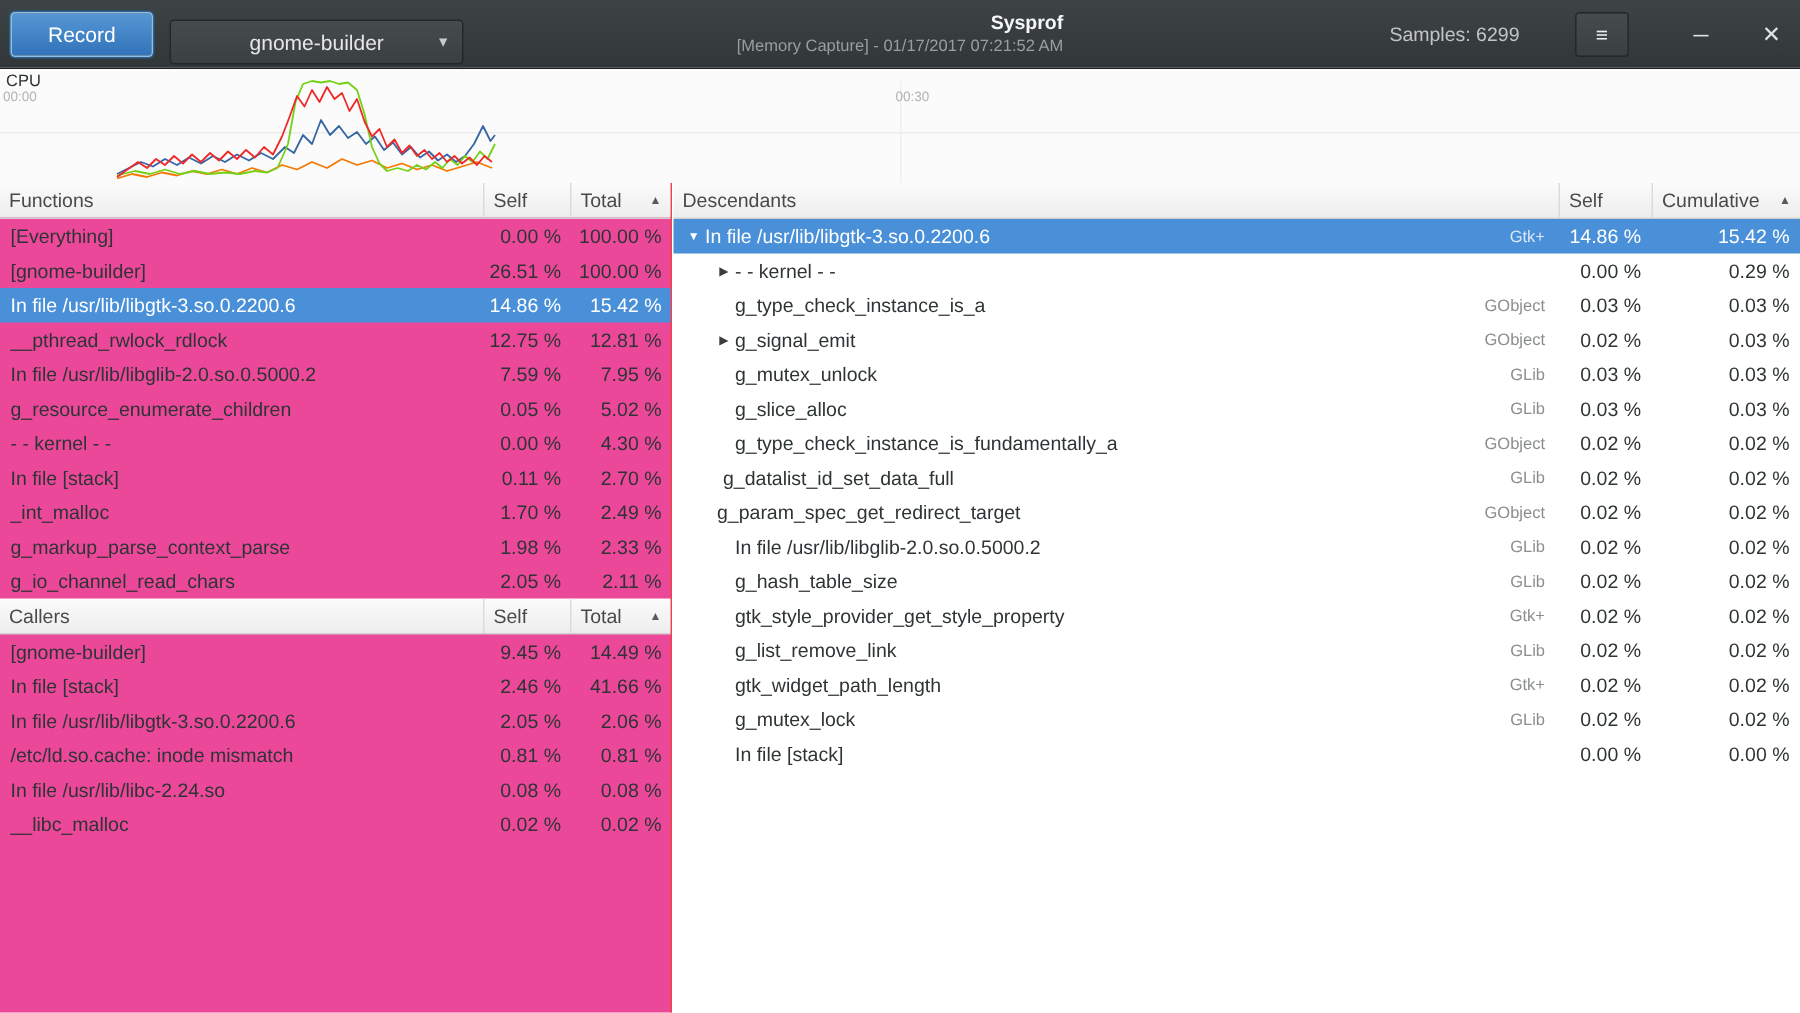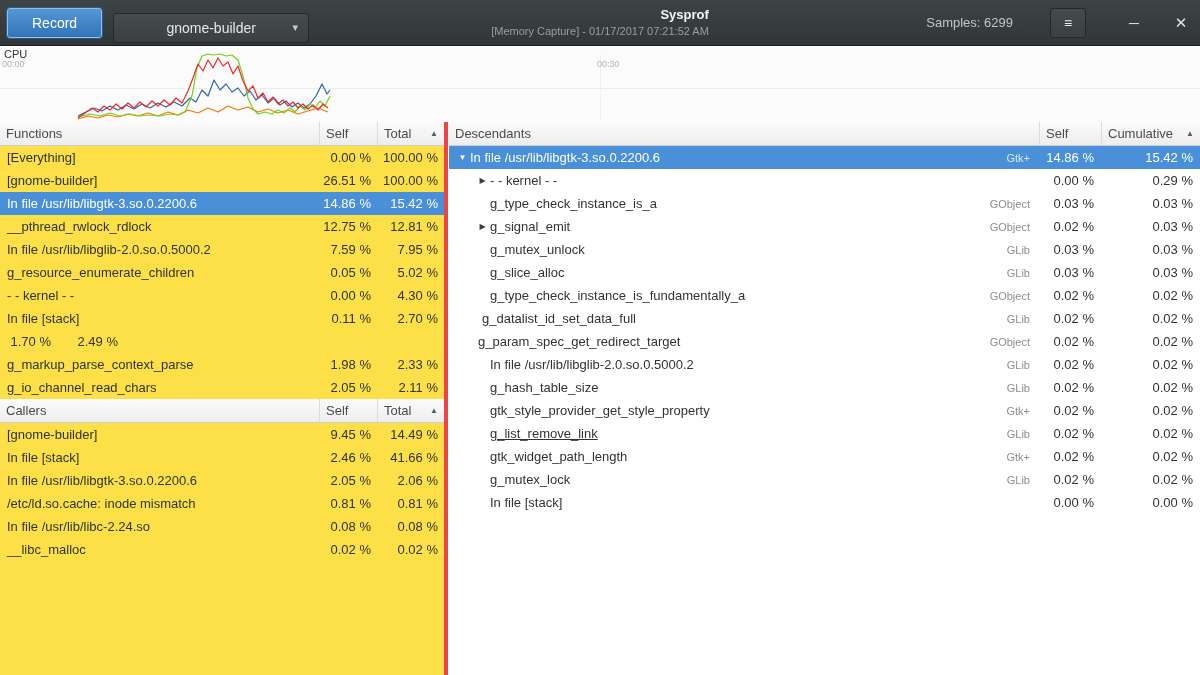--- a/index.html
+++ b/index.html
@@ -56,21 +56,21 @@
   .cpu-tick { position: absolute; font-size: 9px; color: #b3b3b3; z-index: 3; }
   .tick-start { top: 13px; left: 2px; }
   .tick-mid { top: 13px; left: 597px; }
   .cpu-grid-h { position: absolute; left: 0; right: 0; top: 42px; border-top: 1px solid #ececec; }
   .cpu-grid-v { position: absolute; left: 600px; top: 8px; bottom: 0; border-left: 1px solid #f0f0f0; }
   .cpu-area svg { position: absolute; left: 0; top: 0; }
 
   
   .left-pane {
     position: absolute; top: 122px; left: 0; width: 448px; bottom: 0;
-    background: #fde047; border-right: 4px solid #ef4444;
+    background: #ec4899; border-right: 1px solid #ef4444;
   }
   .right-pane { position: absolute; top: 122px; left: 449px; right: 0; bottom: 0; background: #fff; }
 
   
   .thead {
     display: flex; height: 24px;
     background: linear-gradient(to bottom, #fbfbfb, #ededed);
     border-bottom: 1px solid #d0cfcd; color: #4a4a4a;
   }
   .hc { display: flex; align-items: center; border-right: 1px solid #dcdbd9; padding: 0 6px; overflow: hidden; white-space: nowrap; }
@@ -189,20 +189,21 @@
         <div class="cname">- - kernel - -</div>
         <div class="cself">0.00 %</div>
         <div class="ctotal">4.30 %</div>
       </div>
       <div class="trow">
         <div class="cname">In file [stack]</div>
         <div class="cself">0.11 %</div>
         <div class="ctotal">2.70 %</div>
       </div>
       <div class="trow">
+        <div class="cname">_int_malloc</div>
         <div class="cself">1.70 %</div>
         <div class="ctotal">2.49 %</div>
       </div>
       <div class="trow">
         <div class="cname">g_markup_parse_context_parse</div>
         <div class="cself">1.98 %</div>
         <div class="ctotal">2.33 %</div>
       </div>
       <div class="trow">
         <div class="cname">g_io_channel_read_chars</div>
@@ -373,21 +374,21 @@
       <div class="drow">
         <div class="dname" style="padding-left: 26px;">
           <span class="expander"></span>
           <span class="sym">gtk_style_provider_get_style_property</span>
         </div>
         <div class="lib">Gtk+</div>
         <div class="dself">0.02 %</div>
         <div class="dcum">0.02 %</div>
       </div>
       <div class="drow">
-        <div class="dname" style="padding-left: 26px; text-decoration: underline;">
+        <div class="dname" style="padding-left: 26px;">
           <span class="expander"></span>
           <span class="sym">g_list_remove_link</span>
         </div>
         <div class="lib">GLib</div>
         <div class="dself">0.02 %</div>
         <div class="dcum">0.02 %</div>
       </div>
       <div class="drow">
         <div class="dname" style="padding-left: 26px;">
           <span class="expander"></span>

